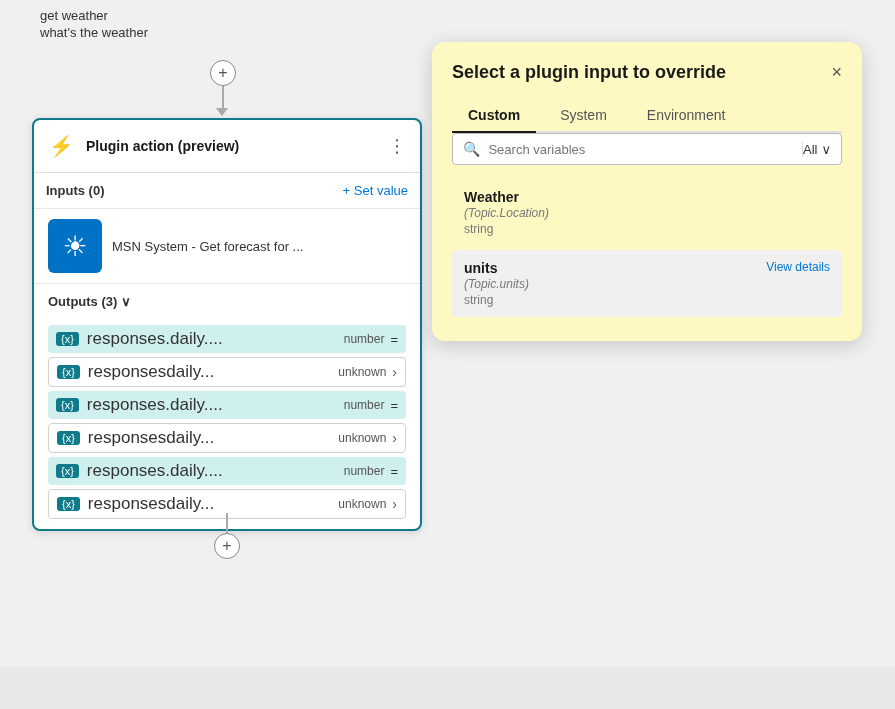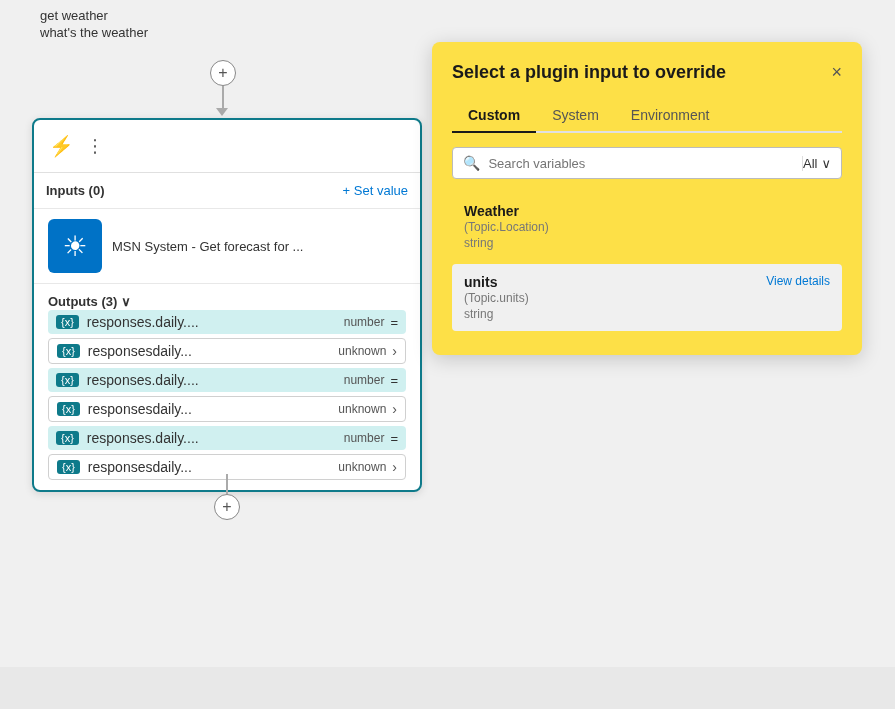--- a/index.html
+++ b/index.html
@@ -157,21 +157,21 @@
     }
 
     
     .outputs-section {
       padding: 10px 14px 6px;
     }
     .outputs-label {
       font-size: 13px;
       font-weight: 600;
       color: #333;
-      margin-bottom: 1px;
+      margin-bottom: 16px;
       display: flex;
       align-items: center;
       gap: 4px;
     }
 
     
     .output-row {
       display: flex;
       align-items: center;
       margin-bottom: 4px;
@@ -192,21 +192,21 @@
       color: #fff;
       border-radius: 3px;
       padding: 1px 5px;
       font-size: 11px;
       margin-right: 8px;
       font-weight: 500;
     }
     .output-name {
       flex: 1;
       color: #333;
-      font-size: 14px;
+      font-size: 17px;
     }
     .output-type {
       color: #555;
       font-size: 12px;
       margin-right: 6px;
     }
     .output-eq {
       color: #333;
       font-size: 13px;
     }
@@ -242,22 +242,22 @@
       font-size: 16px;
       color: #555;
     }
 
     
     .override-panel {
       position: absolute;
       top: 42px;
       left: 432px;
       width: 430px;
-      background: #fde047;
-      border-radius: 8px;
+      background: #fef9c3;
+      border-radius: 13px;
       box-shadow: 0 4px 20px rgba(0,0,0,0.18);
       padding: 20px;
     }
     .override-panel-header {
       display: flex;
       align-items: center;
       justify-content: space-between;
       margin-bottom: 16px;
     }
     .override-panel-title {
@@ -269,23 +269,22 @@
       font-size: 18px;
       color: #555;
       cursor: pointer;
       background: none;
       border: none;
     }
 
     
     .override-tabs {
       display: flex;
-      gap: 0;
+      gap: 8px;
       border-bottom: 2px solid #e0e0e0;
-      margin-bottom: 14px;
     }
     .override-tab {
       padding: 8px 16px;
       font-size: 14px;
       color: #555;
       cursor: pointer;
       border-bottom: 2px solid transparent;
       margin-bottom: -2px;
       background: none;
       border-top: none;
@@ -346,20 +345,21 @@
       justify-content: space-between;
     }
     .variable-name {
       font-size: 14px;
       font-weight: 600;
       color: #1a1a1a;
     }
     .variable-path {
       font-size: 12px;
       color: #777;
+      font-style: italic;
       margin-top: 1px;
     }
     .variable-type {
       font-size: 12px;
       color: #777;
       margin-top: 2px;
     }
     .view-details-link {
       font-size: 12px;
       color: #0078d4;
@@ -381,20 +381,21 @@
     <span>+</span>
   </div>
   <div class="connector-line-v"></div>
   <div class="connector-arrow"></div>
 
   <div class="plugin-card">
     <div class="plugin-card-header">
       <div class="plugin-card-icon">
         <span>⚡</span>
       </div>
+      <div class="plugin-card-title">Plugin action (preview)</div>
       <div class="plugin-card-menu">⋮</div>
     </div>
 
     <div class="inputs-section">
       <span class="inputs-label">Inputs (0)</span>
       <button class="set-value-btn">+ Set value</button>
     </div>
 
     <div class="msn-row">
       <div class="msn-icon">

